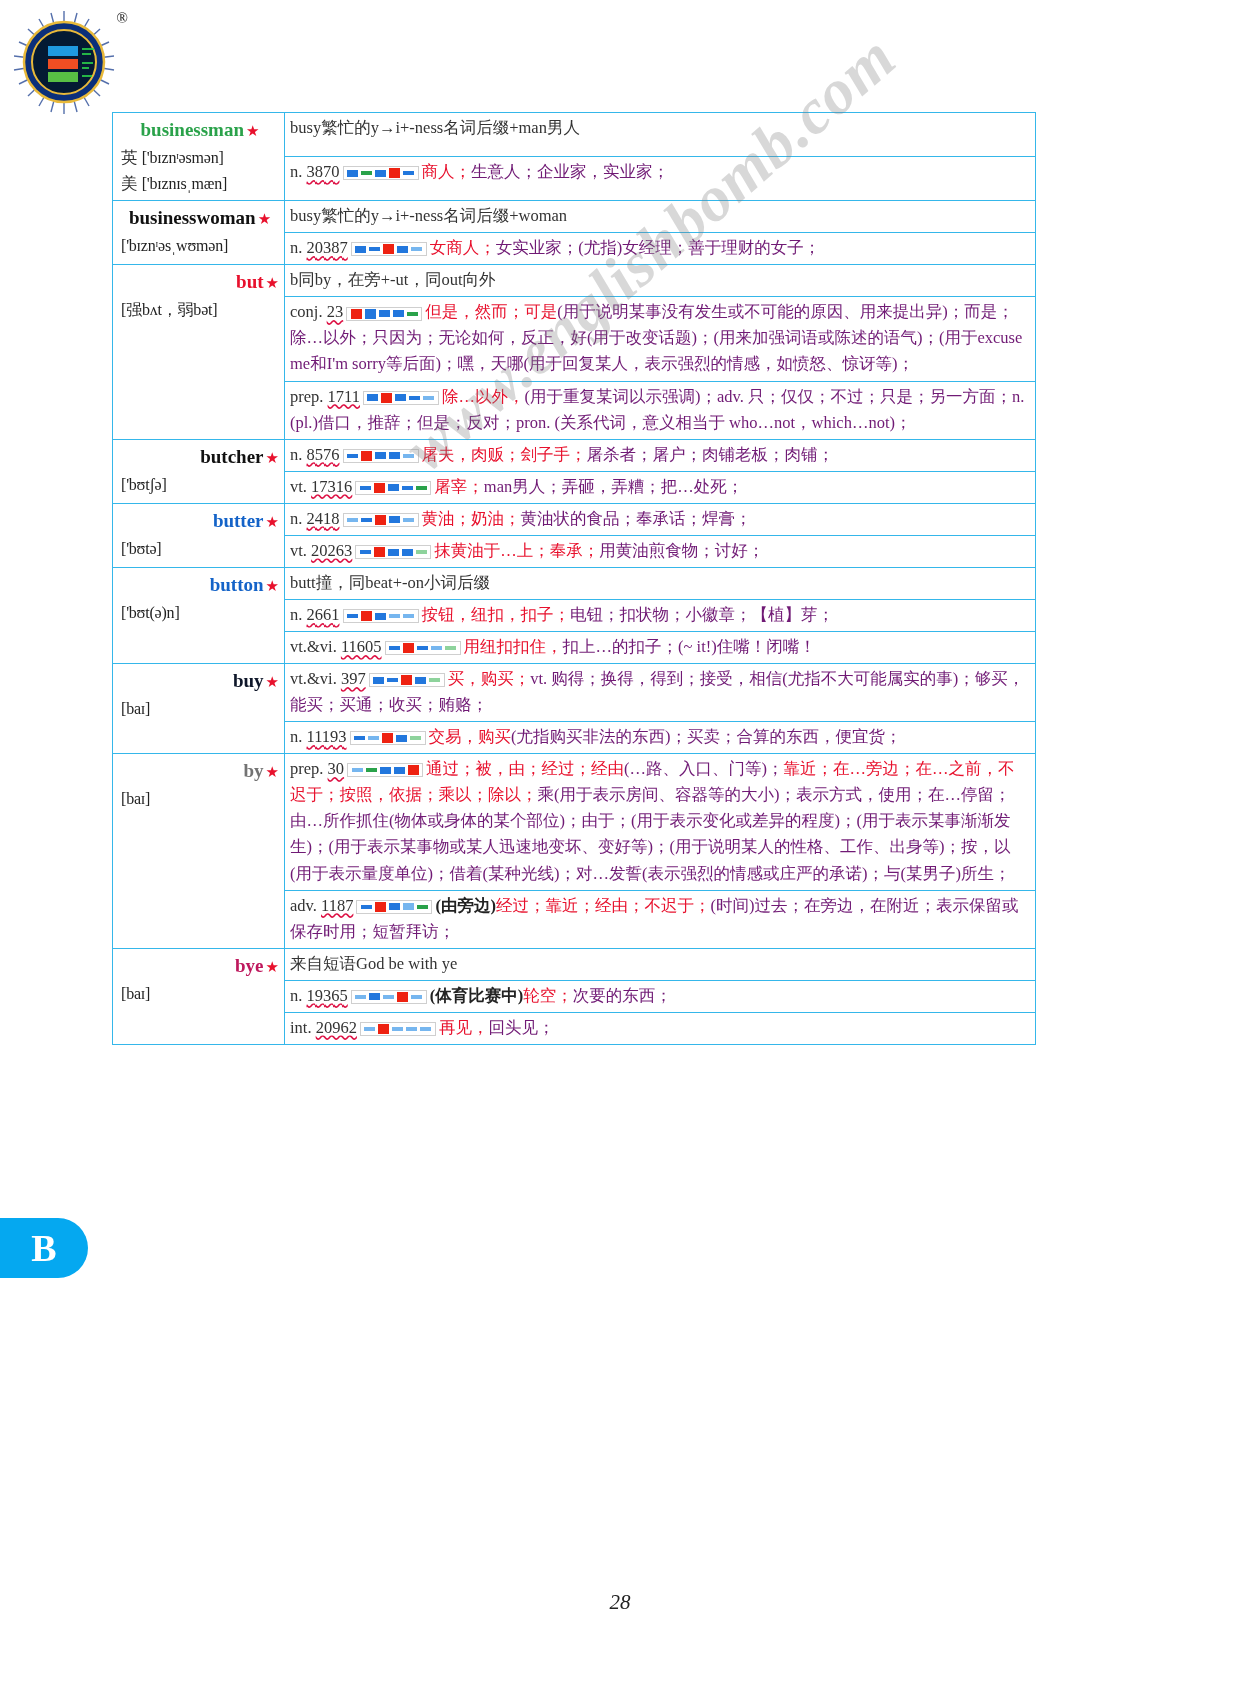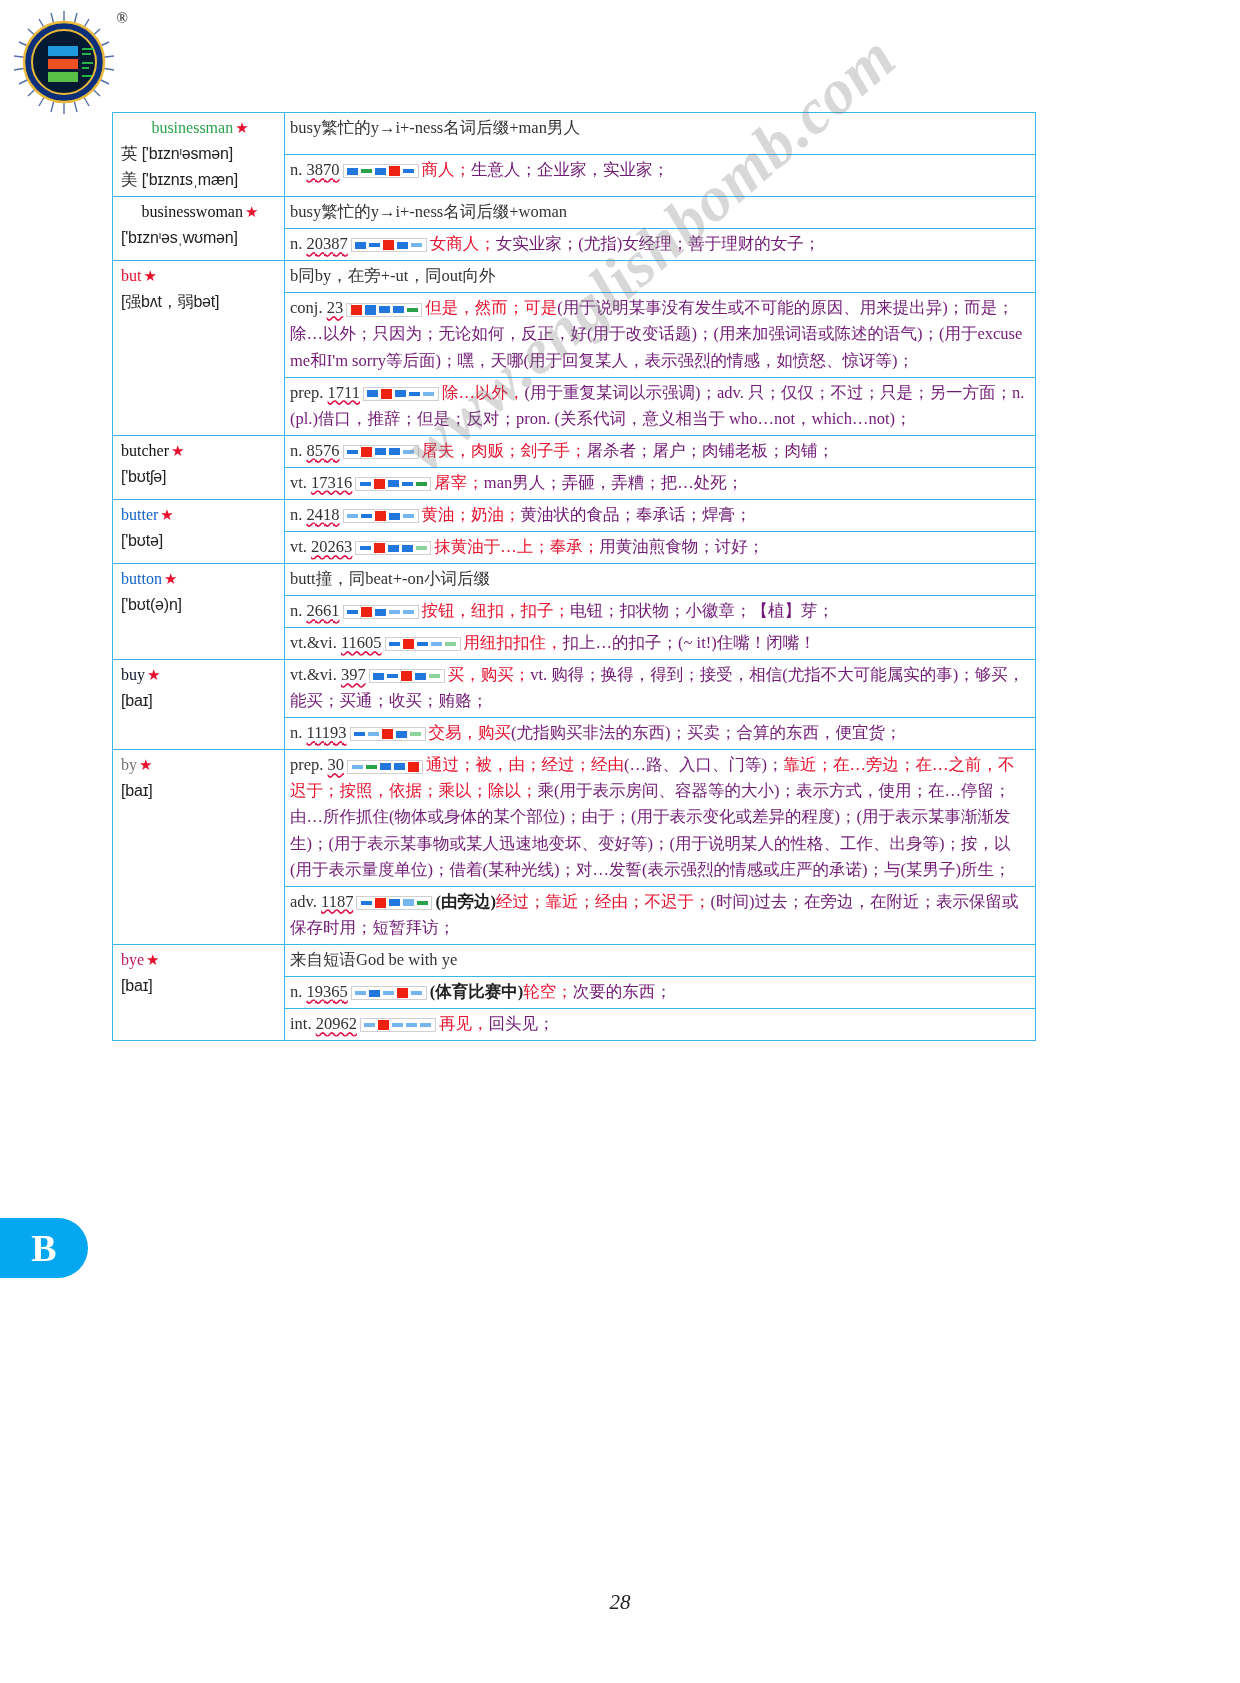--- a/index.html
+++ b/index.html
@@ -45,25 +45,25 @@
     vertical-align:top;
     font-size:16.5px;
     line-height:1.58;
     color:#333;
     background:transparent;
   }
   td.hw{width:158px;padding-left:8px;}
   td.df{width:auto;}
 
   
-  .hw-word{font-weight:normal;font-size:16px;letter-spacing:0px;margin-top:32px;}
+  .hw-word{font-weight:bold;font-size:19px;letter-spacing:0px;margin-top:32px;}
   .hw-center{text-align:center;}
-  .hw-left{text-align:left;}
+  .hw-left{text-align:right;}
   .star{color:#e8112d;font-size:15px;margin-left:2px;}
-  .ipa{font-size:16px;color:#222;font-family:Liberation Sans, sans-serif;letter-spacing:-0.2px;}
+  .ipa{font-size:16px;color:#222;font-family:Liberation Serif, serif;letter-spacing:-0.2px;}
   .ipa-lbl{font-family:"Liberation Serif",serif;font-size:16.5px;}
 
   
   .etym{font-size:16.5px;color:#333;}
 
   
   .pos{font-size:16.5px;color:#333;}
   .num{text-decoration:underline;text-decoration-color:#d14;text-decoration-style:wavy;text-underline-offset:2px;}
   .d-red{color:#e8112d;}
   .d-gray{color:#701a75;}

